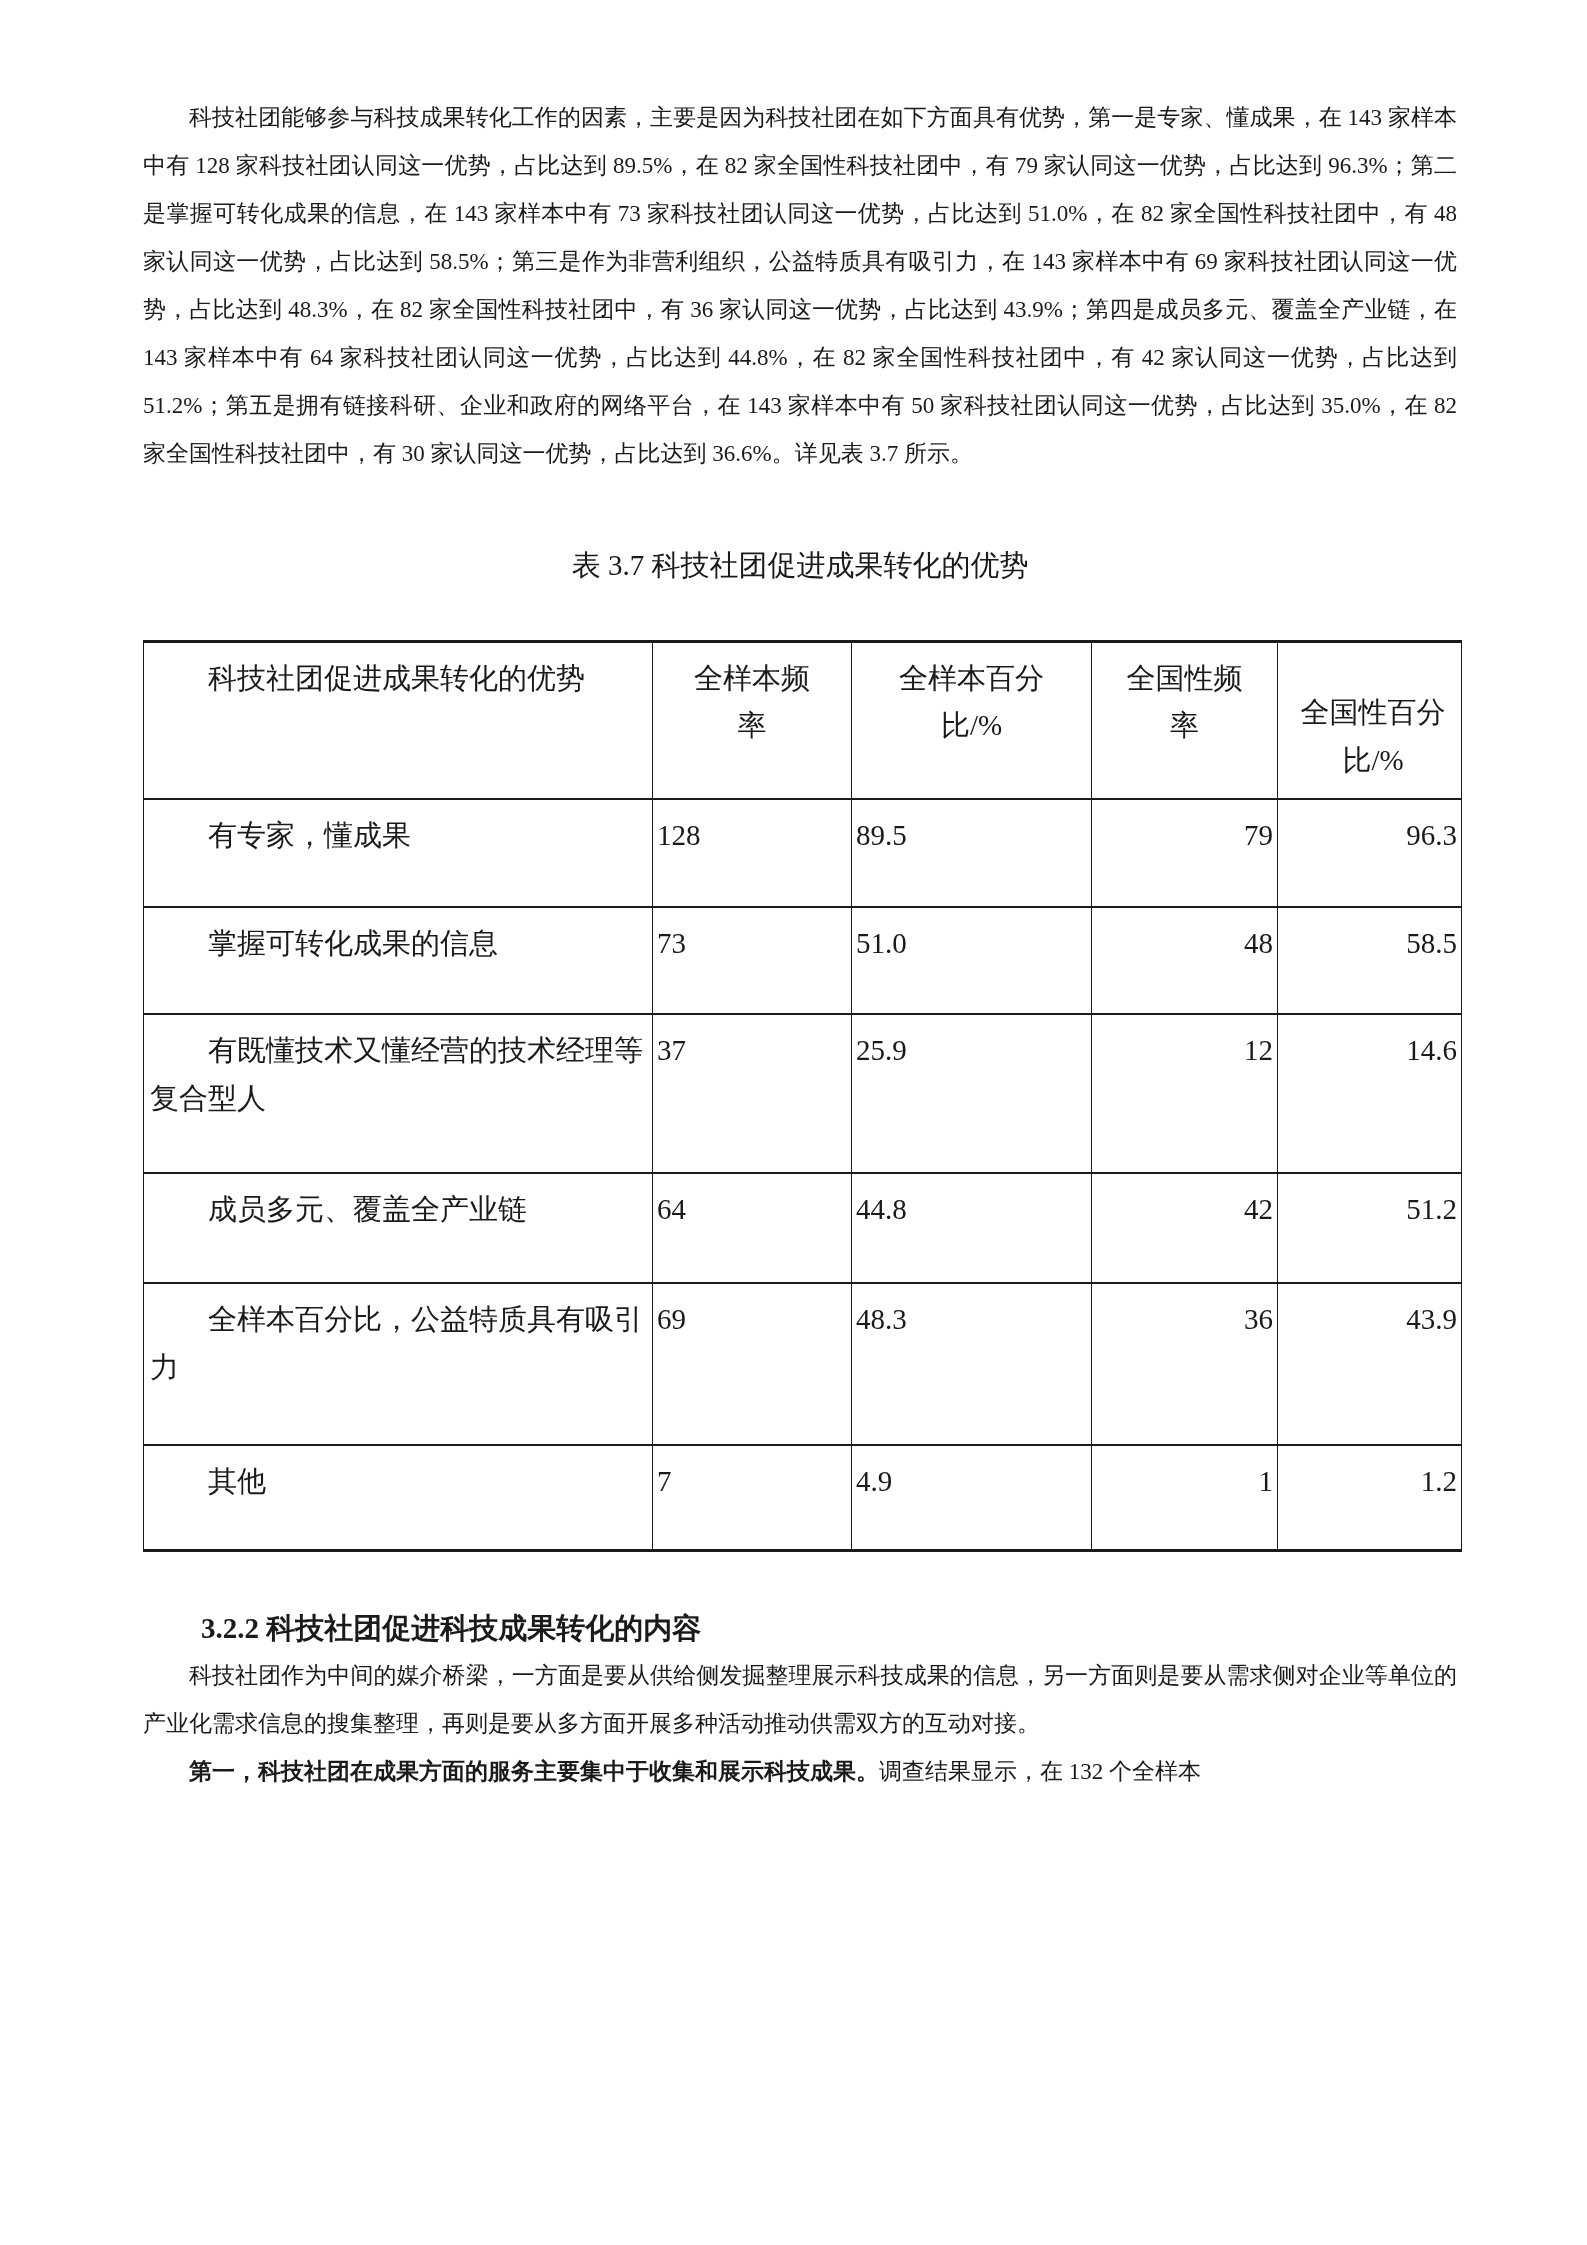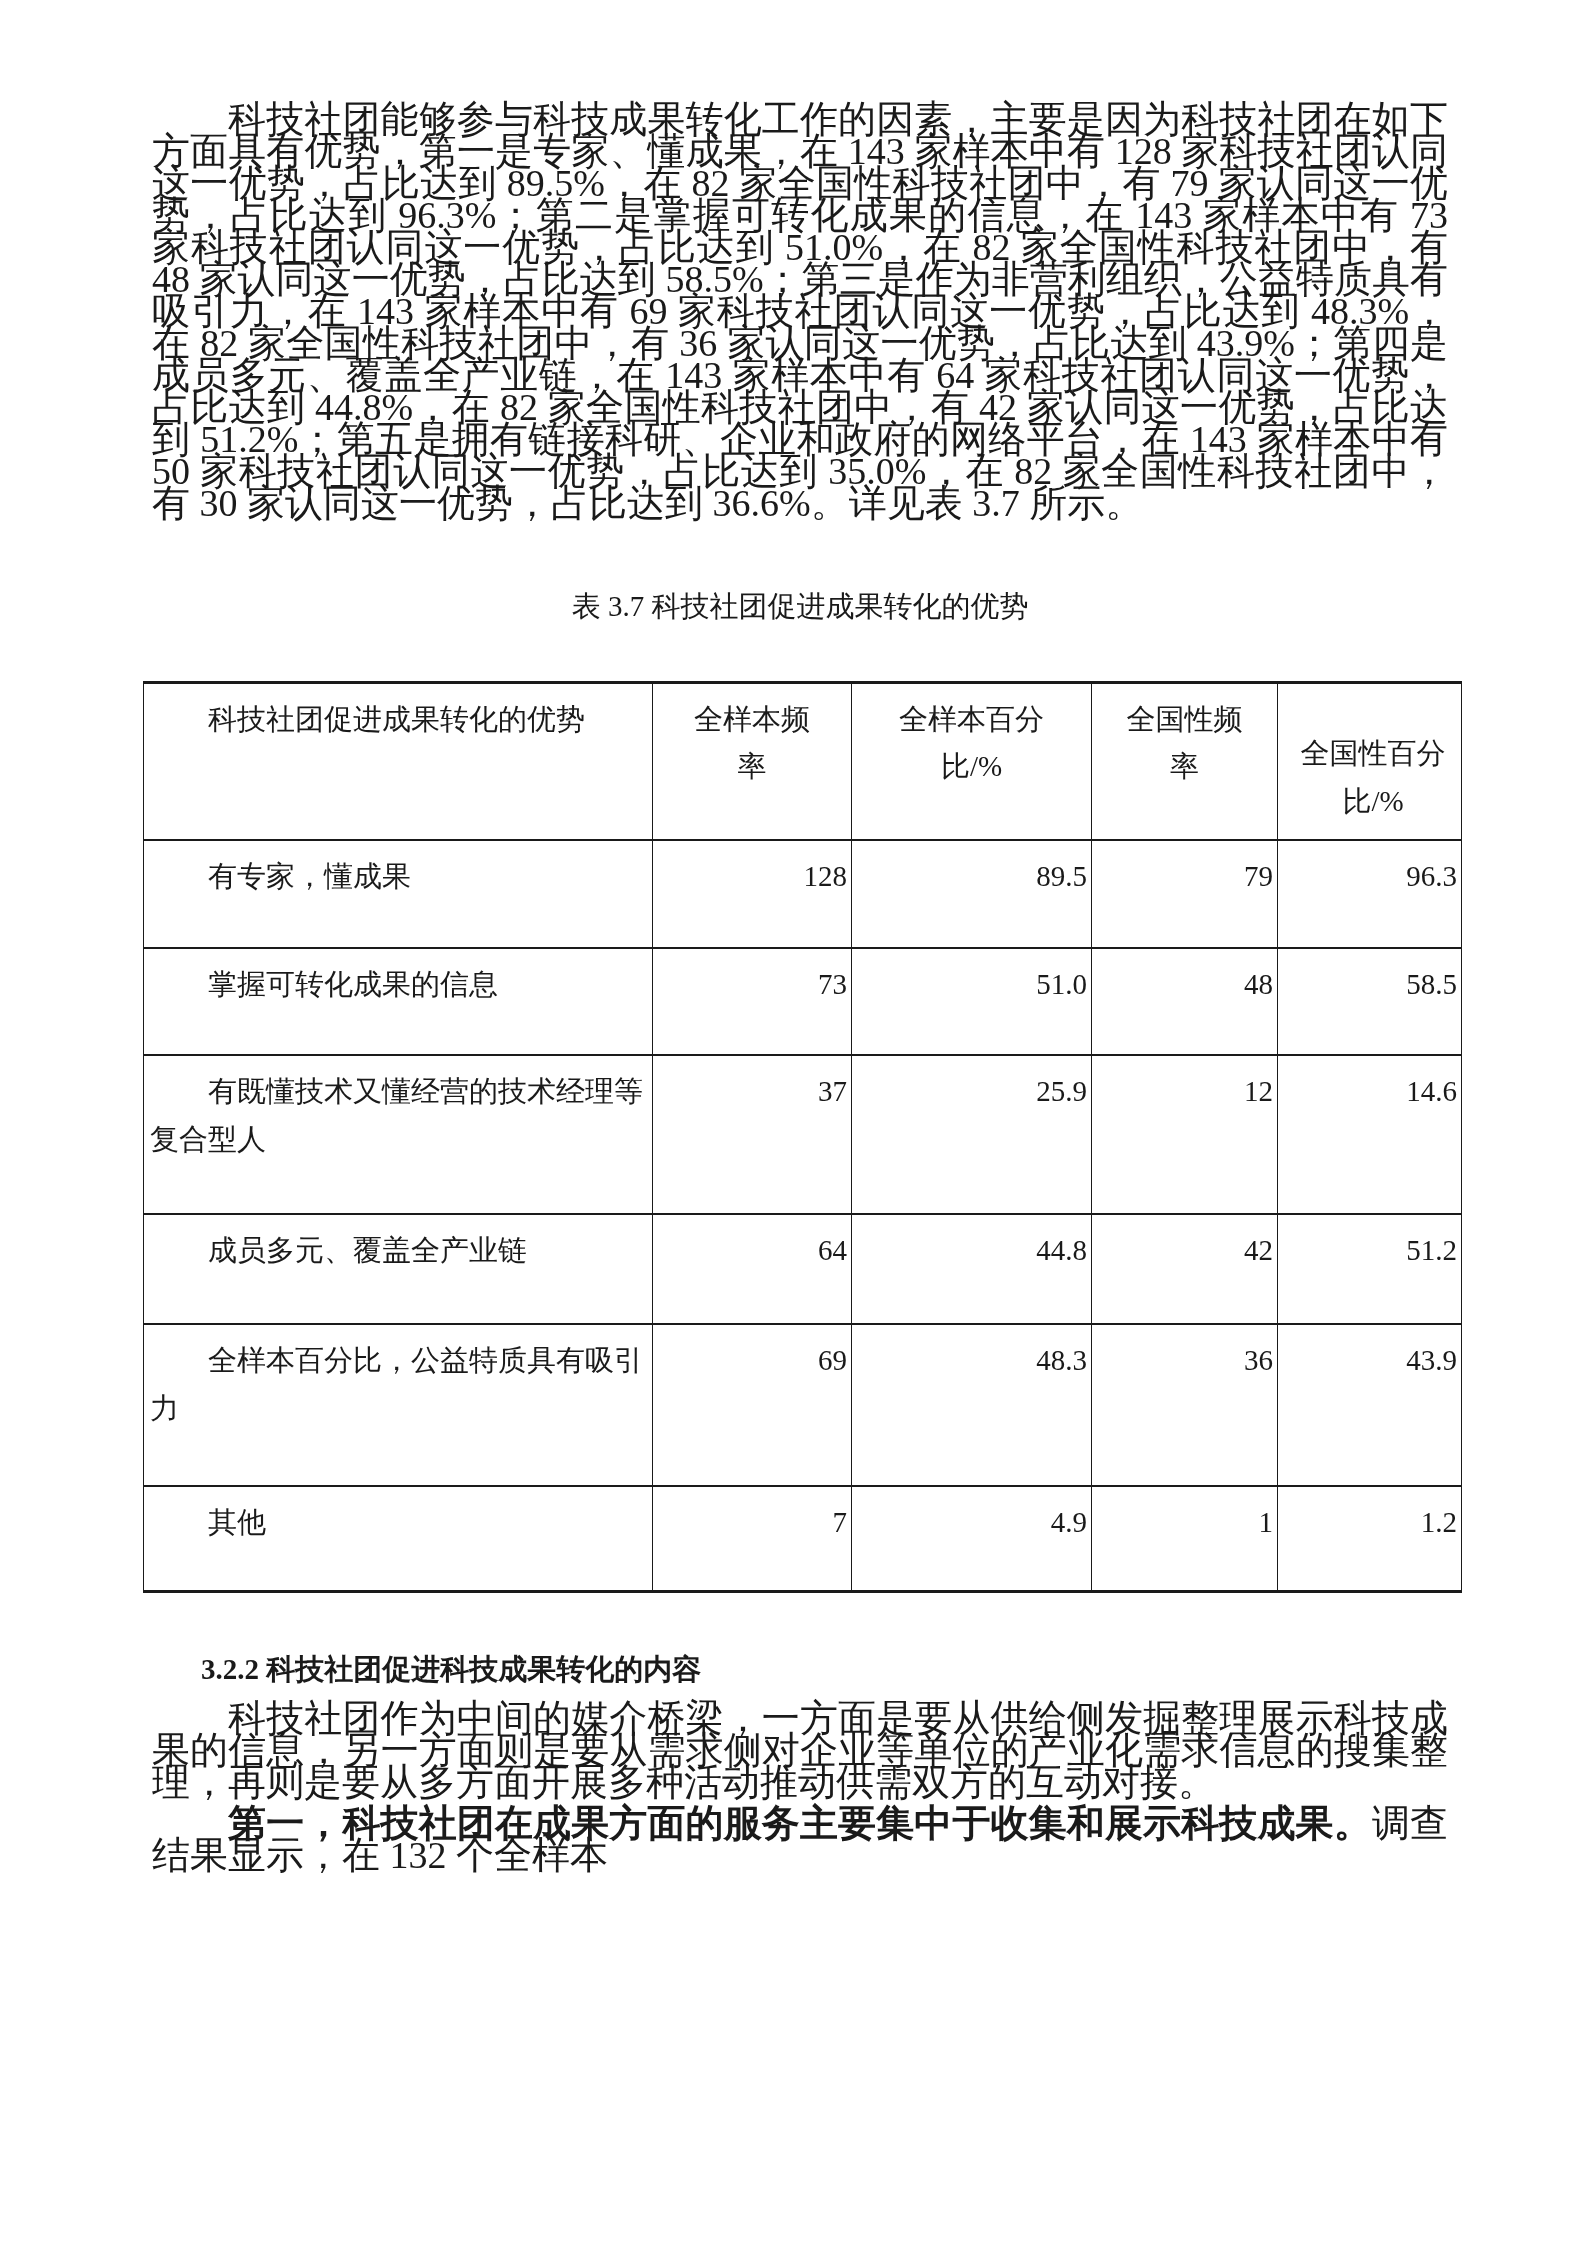--- a/index.html
+++ b/index.html
@@ -5,24 +5,24 @@
   html,body { margin:0; padding:0; }
   body {
     width:1587px; height:2245px;
     background:#ffffff;
     color:#1a1a1a;
     font-family:"Liberation Serif","DejaVu Serif",serif;
   }
   .page { padding:94px 130px 0 143px; }
 
   p.body-text {
-    font-size:38px;
-    line-height:32px;
+    font-size:23px;
+    line-height:48px;
     text-align:justify;
-    margin:9px;
+    margin:0;
   }
   .indent2 { text-indent:2em; }
 
   .table-title {
     font-size:29px;
     line-height:47.6px;
     text-align:center;
     margin:64px 0 0 0;
   }
 
@@ -50,21 +50,21 @@
   .w4 { width:186px; } .w5 { width:184px; }
 
   .data-table th { text-align:center; }
   th.h1 { text-align:left; padding-left:6px; text-indent:2em; }
   th.h5 { vertical-align:bottom; padding-bottom:14px; }
   .hw { display:inline-block; word-break:break-all; text-align:center; }
   .hw-narrow { width:120px; }
   .hw-wide { width:182px; }
 
   td.c1 { text-align:left; padding-left:6px; padding-right:8px; text-indent:2em; }
-  td.c2, td.c3 { text-align:right; }
+  td.c2, td.c3 { text-align:left; }
   td.c4, td.c5 { text-align:right; }
 
   tr.hrow  { height:158px; }
   tr.r0 { height:108px; } tr.r1 { height:107px; } tr.r2 { height:159px; }
   tr.r3 { height:110px; } tr.r4 { height:160px; } tr.r5 { height:162px; }
   tr.r6 { height:105px; }
 
   h2.section-heading {
     font-size:29px;
     line-height:47.6px;

